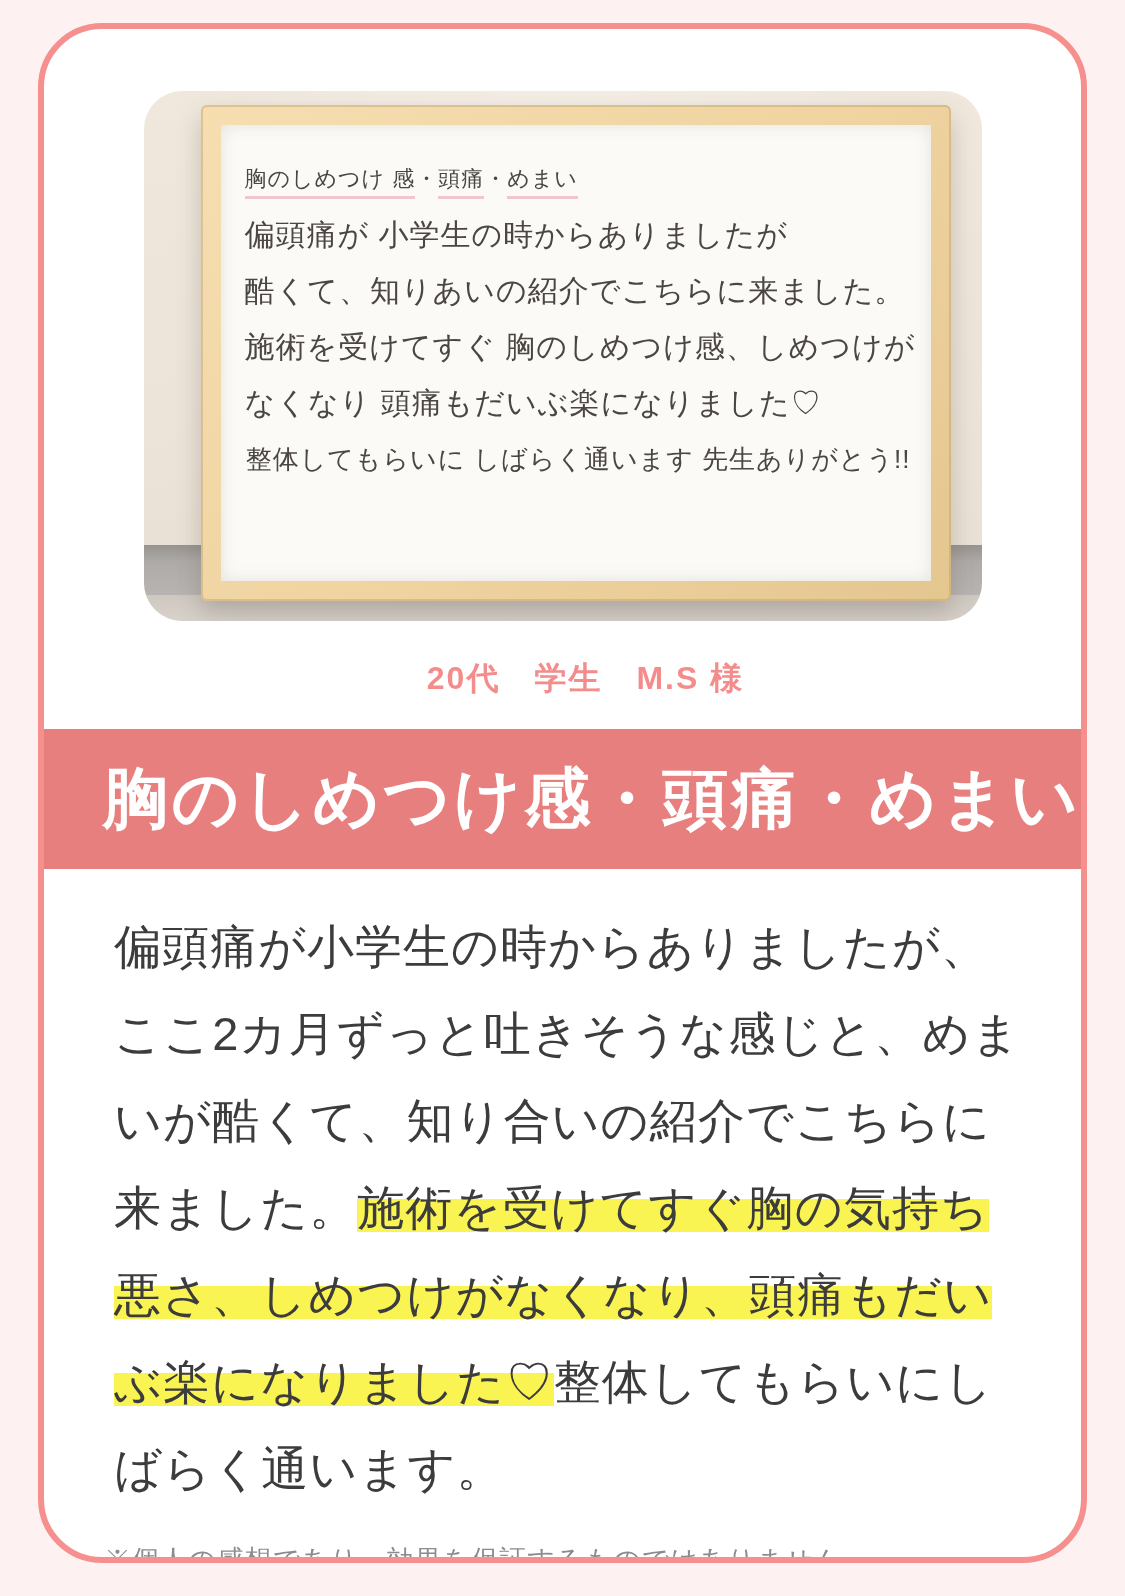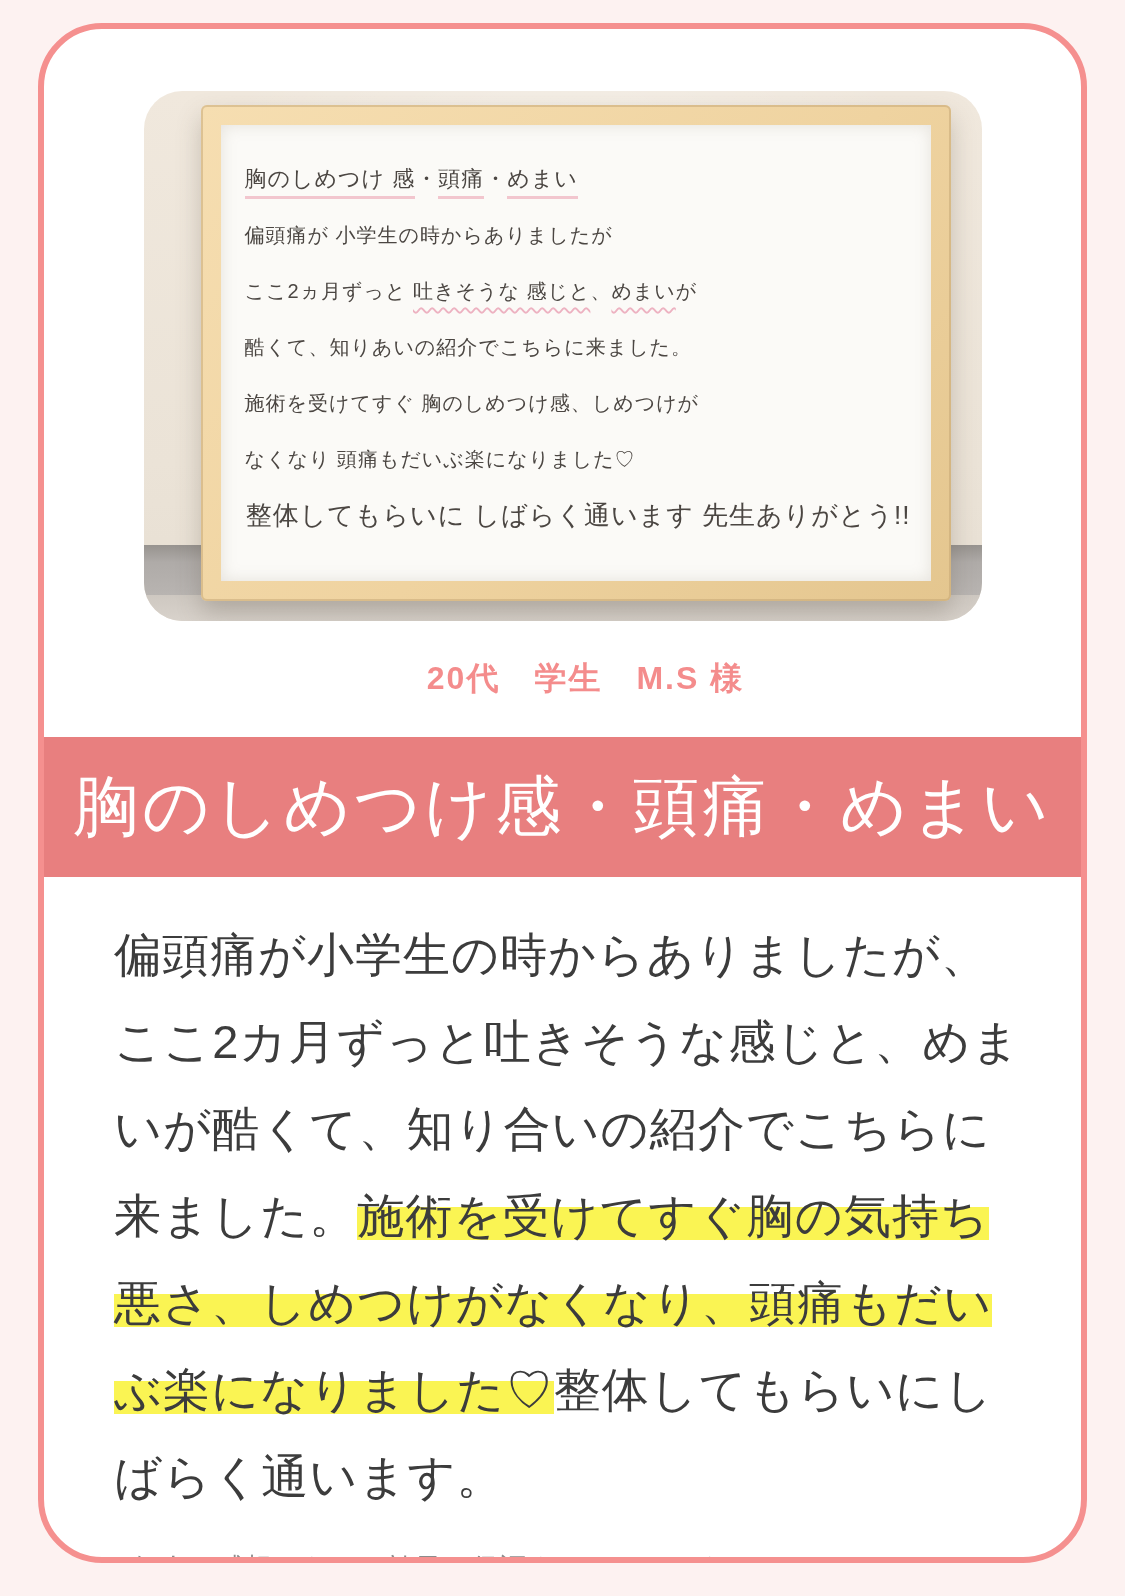--- a/index.html
+++ b/index.html
@@ -52,21 +52,21 @@
   }
   .surface{
     width:100%;height:100%;
     box-sizing:border-box;
     background:#FBFAF7;
     box-shadow:inset 0 0 16px rgba(150,140,125,.22);
     padding:26px 20px 0 24px;
     overflow:hidden;
   }
   .bline{
-    font-size:20px;line-height:56px;
+    font-size:30px;line-height:56px;
     color:#4B4642;
     letter-spacing:1px;
     white-space:nowrap;
     font-weight:500;
   }
   .btitle{font-size:22px;}
   .u{border-bottom:3px solid #F2C6CE;padding-bottom:5px;}
   .wavy{text-decoration:underline wavy #EDB2C1 2px;text-underline-offset:9px;}
   .line7{font-size:26px;text-align:right;}
   .sig{text-align:center;padding-left:70px;letter-spacing:6px;}
@@ -74,27 +74,27 @@
   .caption{
     margin-top:36px;
     text-align:center;
     color:#F48C8C;
     font-size:32px;
     font-weight:700;
     letter-spacing:2px;
     padding-left:46px;
   }
   .banner{
-    margin-top:36px;
+    margin-top:28px;
     height:140px;
     background:#E87F7F;
-    display:flex;align-items:center;justify-content:center;
+    display:flex;align-items:center;justify-content:flex-end;
     color:#FFFFFF;
     font-size:66px;
-    font-weight:400;
+    font-weight:700;
     letter-spacing:3px;
   }
   .bodytext{
     margin:34px 58px 0 70px;
     font-size:47px;
     line-height:87px;
     color:#3C3C3C;
     font-weight:500;
     letter-spacing:1px;
   }
@@ -114,21 +114,20 @@
 <div class="card">
 
   <div class="photo">
     <div class="wall"></div>
     <div class="baseboard"></div>
     <div class="floor"></div>
     <div class="board">
       <div class="surface">
         <div class="bline btitle"><span class="u">胸のしめつけ 感</span><span>・</span><span class="u">頭痛</span><span>・</span><span class="u">めまい</span></div>
         <div class="bline">偏頭痛が 小学生の時からありましたが</div>
-        <div class="bline"><span>ここ2ヵ月ずっと </span><span class="wavy">吐きそうな 感じと</span><span>、</span><span class="wavy">めまい</span><span>が</span></div>
         <div class="bline">酷くて、知りあいの紹介でこちらに来ました。</div>
         <div class="bline">施術を受けてすぐ 胸のしめつけ感、しめつけが</div>
         <div class="bline">なくなり 頭痛もだいぶ楽になりました♡</div>
         <div class="bline line7">整体してもらいに しばらく通います 先生ありがとう!!</div>
       </div>
     </div>
   </div>
 
   <div class="caption">20代　学生　M.S 様</div>
 

